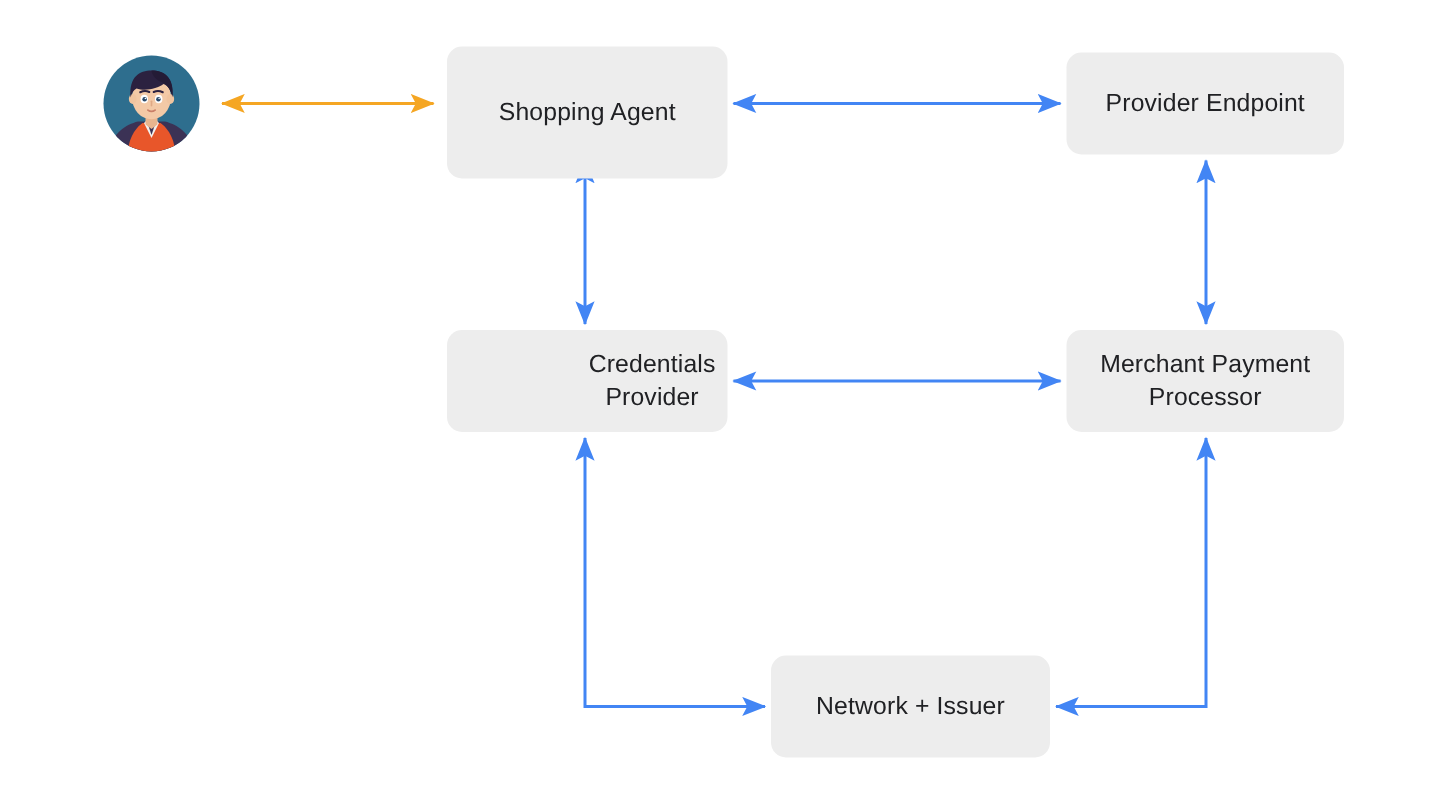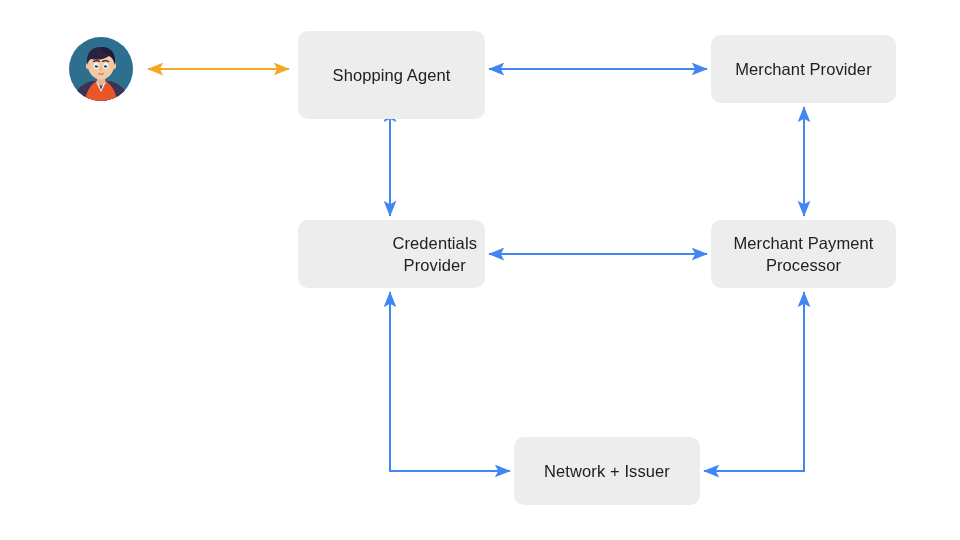--- a/index.html
+++ b/index.html
@@ -163,21 +163,21 @@
     <path d="M390,292 L390,471 L510,471" stroke="#4285f4" stroke-width="2" fill="none" marker-start="url(#arrowBlueStart)" marker-end="url(#arrowBlueEnd)"></path>
 
     <path d="M704,471 L804,471 L804,292" stroke="#4285f4" stroke-width="2" fill="none" marker-start="url(#arrowBlueStart)" marker-end="url(#arrowBlueEnd)"></path>
   </svg>
 
   <div class="node" id="shopping-agent">
     <span class="node-label">Shopping Agent</span>
   </div>
 
   <div class="node" id="merchant-endpoint">
-    <span class="node-label">Merchant Provider</span>
+    <span class="node-label">Provider Endpoint</span>
   </div>
 
   <div class="node" id="credentials-provider">
     <span class="node-label">Credentials
 Provider</span>
   </div>
 
   <div class="node" id="network-issuer">
     <span class="node-label">Network + Issuer</span>
   </div>

